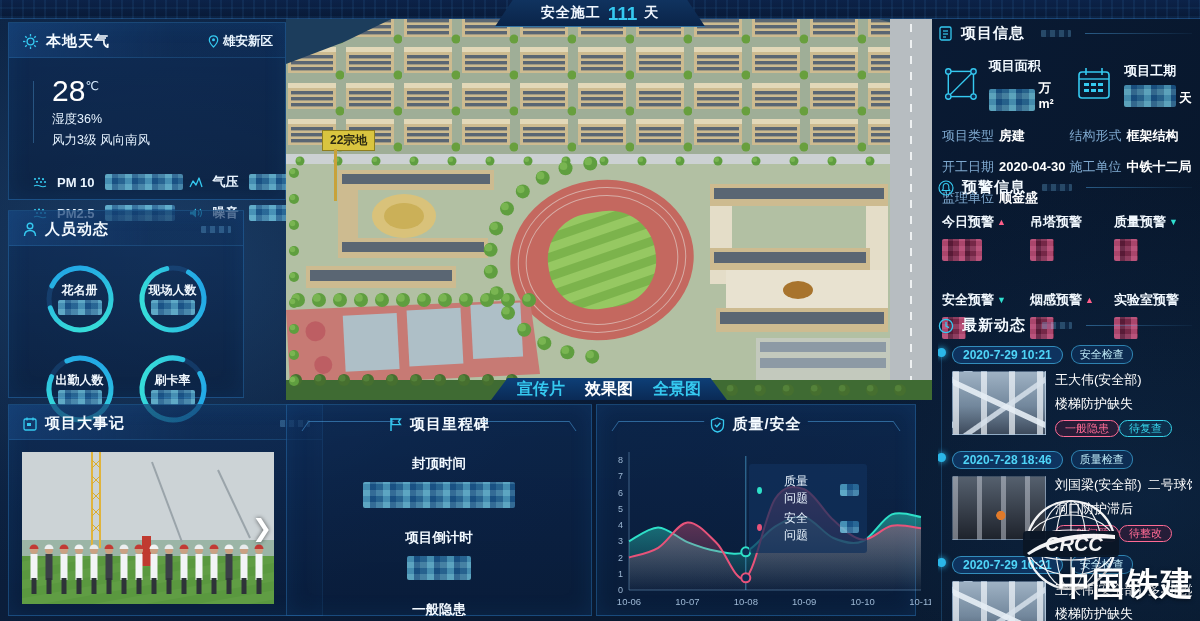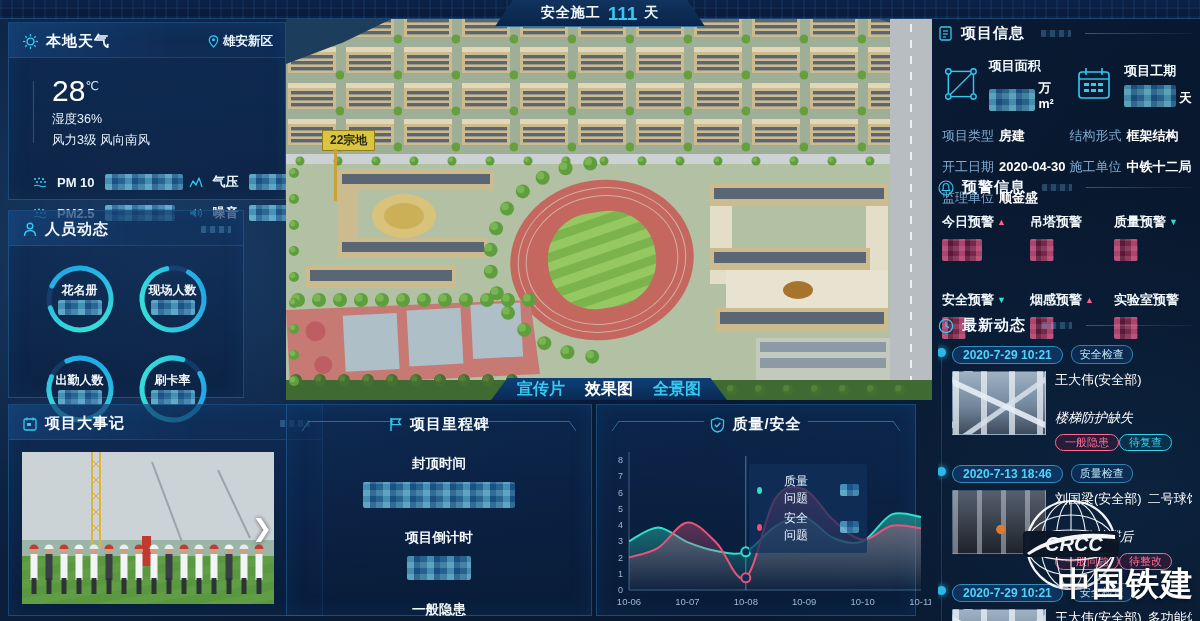--- a/index.html
+++ b/index.html
@@ -118,21 +118,21 @@
       linear-gradient(25deg, transparent 46%, rgba(230,238,245,.9) 47%, rgba(230,238,245,.9) 52%, transparent 53%),
       linear-gradient(-35deg, transparent 40%, rgba(215,225,235,.85) 41%, rgba(215,225,235,.85) 45%, transparent 46%),
       repeating-linear-gradient(90deg, rgba(240,245,250,.7) 0 6px, transparent 6px 28px),
       linear-gradient(180deg,#9fb2c4 0%, #72879c 55%, #3d4a5c 100%); }
   .thumb-indoor { background:
       radial-gradient(circle at 52% 62%, #e07a2a 0 7%, transparent 8%),
       repeating-linear-gradient(90deg, rgba(200,205,215,.5) 0 5px, transparent 5px 24px),
       linear-gradient(180deg,#55606e 0%, #343b46 60%, #1e232c 100%); }
   .feed-texts { font-size:13px; color:#fff; min-width:0; flex:1; }
   .feed-nameline { display:flex; justify-content:space-between; gap:6px; white-space:nowrap; }
-  .feed-issue { margin-top:20px;font-style:italic; }
+  .feed-issue { margin-top:6px; }
   .feed-tags { display:flex; margin-top:7px; }
   .tagpill { font-size:11px; border-radius:9px; padding:0px 9px; border:1px solid; white-space:nowrap; }
   .tagpill.pink { color:#ff6b95; border-color:#ff6b95; background:rgba(120,20,50,.25); }
   .tagpill.cyan { color:#35d2e8; border-color:#35d2e8; background:rgba(20,90,130,.25); }
   
   .crcc { position:absolute; right:2px; bottom:6px; width:215px; height:130px; z-index:40; pointer-events:none; }
   .crcc-zh { position:absolute; right:4px; bottom:8px; font-size:33px; font-weight:bold; color:#fff; letter-spacing:1px; text-shadow:0 1px 4px rgba(0,0,0,.5); }
   svg text { font-family:"Liberation Sans","DejaVu Sans",sans-serif; }
 </style>
 </head>
@@ -881,21 +881,21 @@
               <div class="feed-tags">
                 <span class="tagpill pink">一般隐患</span>
                 <span class="tagpill cyan">待复查</span>
               </div>
             </div>
           </div>
         </div>
         <div class="feed-item">
           <span class="feed-dot"></span>
           <div class="feed-top">
-            <span class="feed-date">2020-7-13 18:46</span>
+            <span class="feed-date">2020-7-28 18:46</span>
             <span class="feed-cat">质量检查</span>
           </div>
           <div class="feed-body">
             <div class="feed-thumb thumb-indoor"></div>
             <div class="feed-texts">
               <div class="feed-nameline">
                 <span>刘国梁(安全部)</span>
                 <span>二号球馆</span>
               </div>
               <div class="feed-issue">洞口防护滞后</div>

